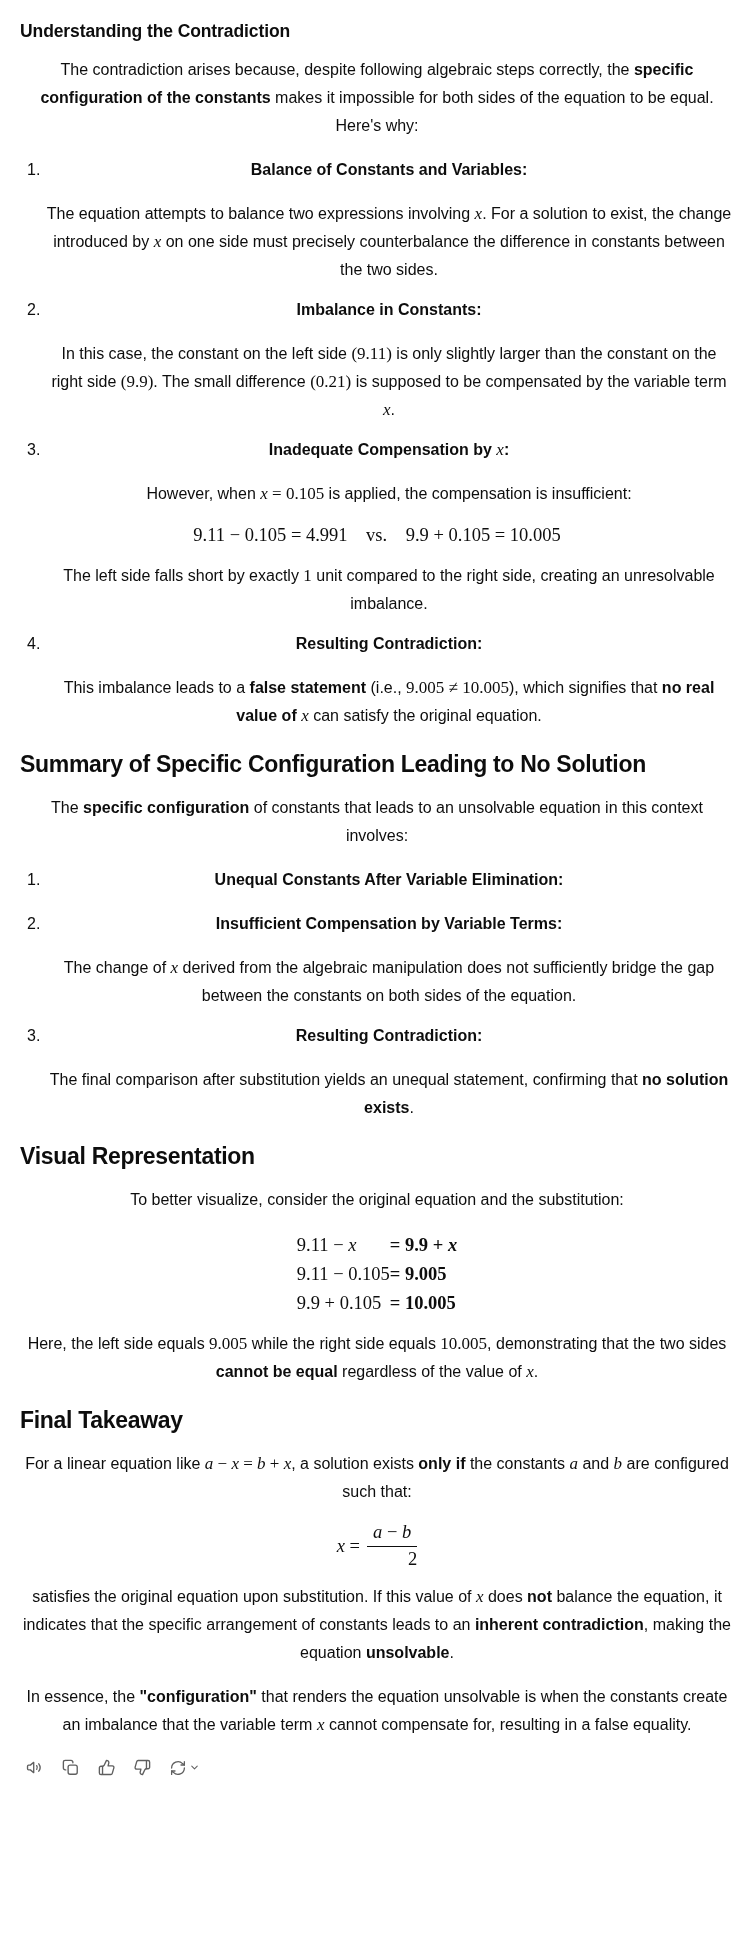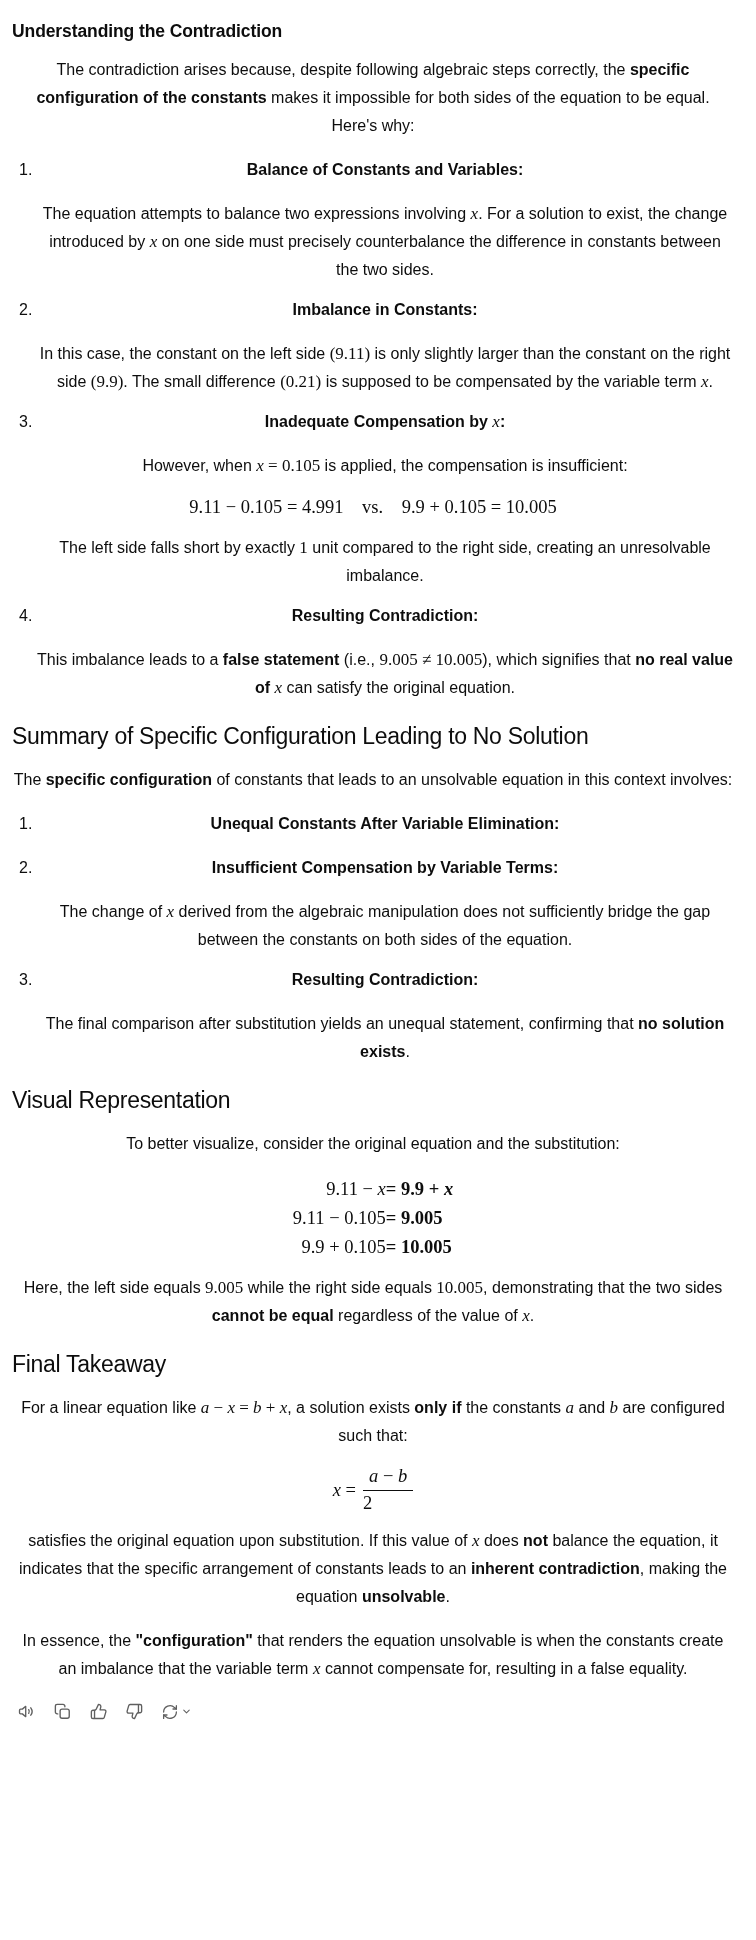--- a/index.html
+++ b/index.html
@@ -4,54 +4,54 @@
 <style>
   * { box-sizing: border-box; }
   html,body { margin:0; padding:0; }
   body {
     width:756px; height:1940px; overflow:hidden;
     background:#ffffff; color:#0d0d0d;
     font-family:"Liberation Sans", sans-serif;
     -webkit-font-smoothing:antialiased;
   }
   .content {
-    padding:6px 22px 0 12px;
+    padding:6px 22px 0 20px;
     font-size:16px; line-height:28px;
   }
   h3 {
     font-size:17.5px; line-height:26px; font-weight:700;
     margin:12px 0 12px; letter-spacing:-0.1px;
   }
   h2 {
-    font-size:23px; line-height:32px; font-weight:400;
+    font-size:23px; line-height:32px; font-weight:700;
     margin:18px 0 14px; letter-spacing:-0.3px;
   }
   p { margin:0 0 16px;text-align:center; }
   .olist { margin:0 0 4px; padding:0; }
   .li { position:relative; padding-left:24px; }
   .li-num { position:absolute; left:7px; top:0; }
   .li-title { margin:4px 0 16px; }
   .li-body { margin:0 0 12px; }
   .math { font-family:"Liberation Serif", serif; font-size:17px; }
   .math.it { font-style:italic; }
   .eq {
     text-align:center; margin:4px 0 12px;
     font-family:"Liberation Serif", serif;
     font-size:18px; line-height:30px;
   }
   .eq .math { font-size:18.5px; }
   .eq.bleed { margin-left:-24px; }
   .align { display:inline-grid; grid-template-columns:auto auto; line-height:29px; }
-  .align .lhs { text-align:right; }
+  .align .lhs { text-align:left; }
   .align .rhs { text-align:left;font-weight:bold; }
   .eq-frac {
     display:flex; justify-content:center; align-items:center; gap:7px;
     margin:2px 0 12px; line-height:1.15;
   }
-  .frac { display:inline-block; text-align:left; }
+  .frac { display:inline-block; text-align:right; }
   .frac .fnum { display:block; padding:0 6px 3px; border-bottom:1.3px solid #0d0d0d; }
   .frac .fden { display:block; padding-top:2px; }
   .actions {
     display:flex; align-items:center; gap:11px;
     margin:6px 0 0 2px; height:26px;
   }
   .action-btn {
     display:flex; align-items:center; justify-content:center; gap:2px;
     background:none; border:none; padding:3px; margin:0;
     border-radius:6px; cursor:pointer; color:#5f5f5f;

